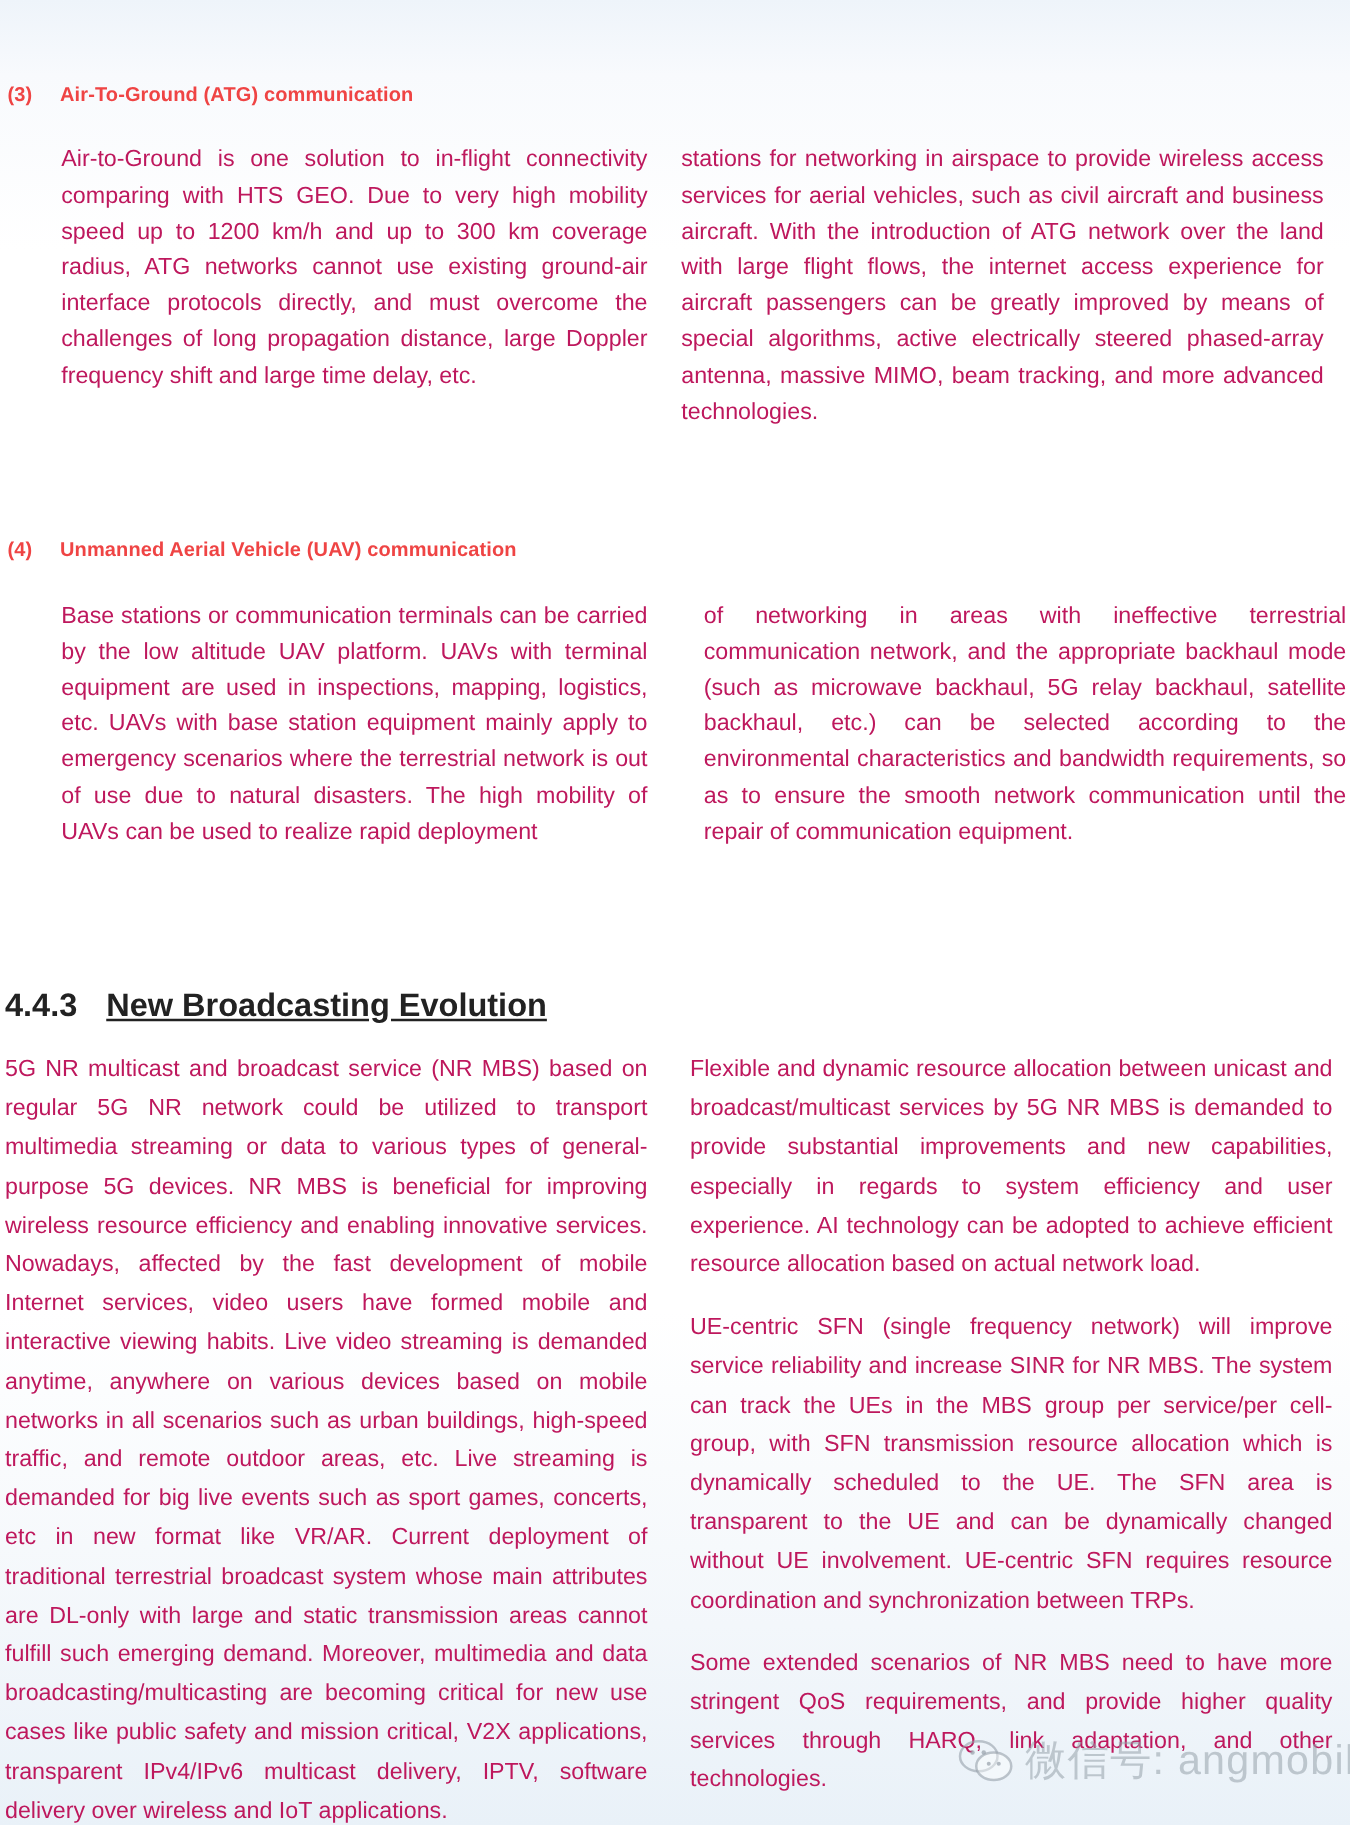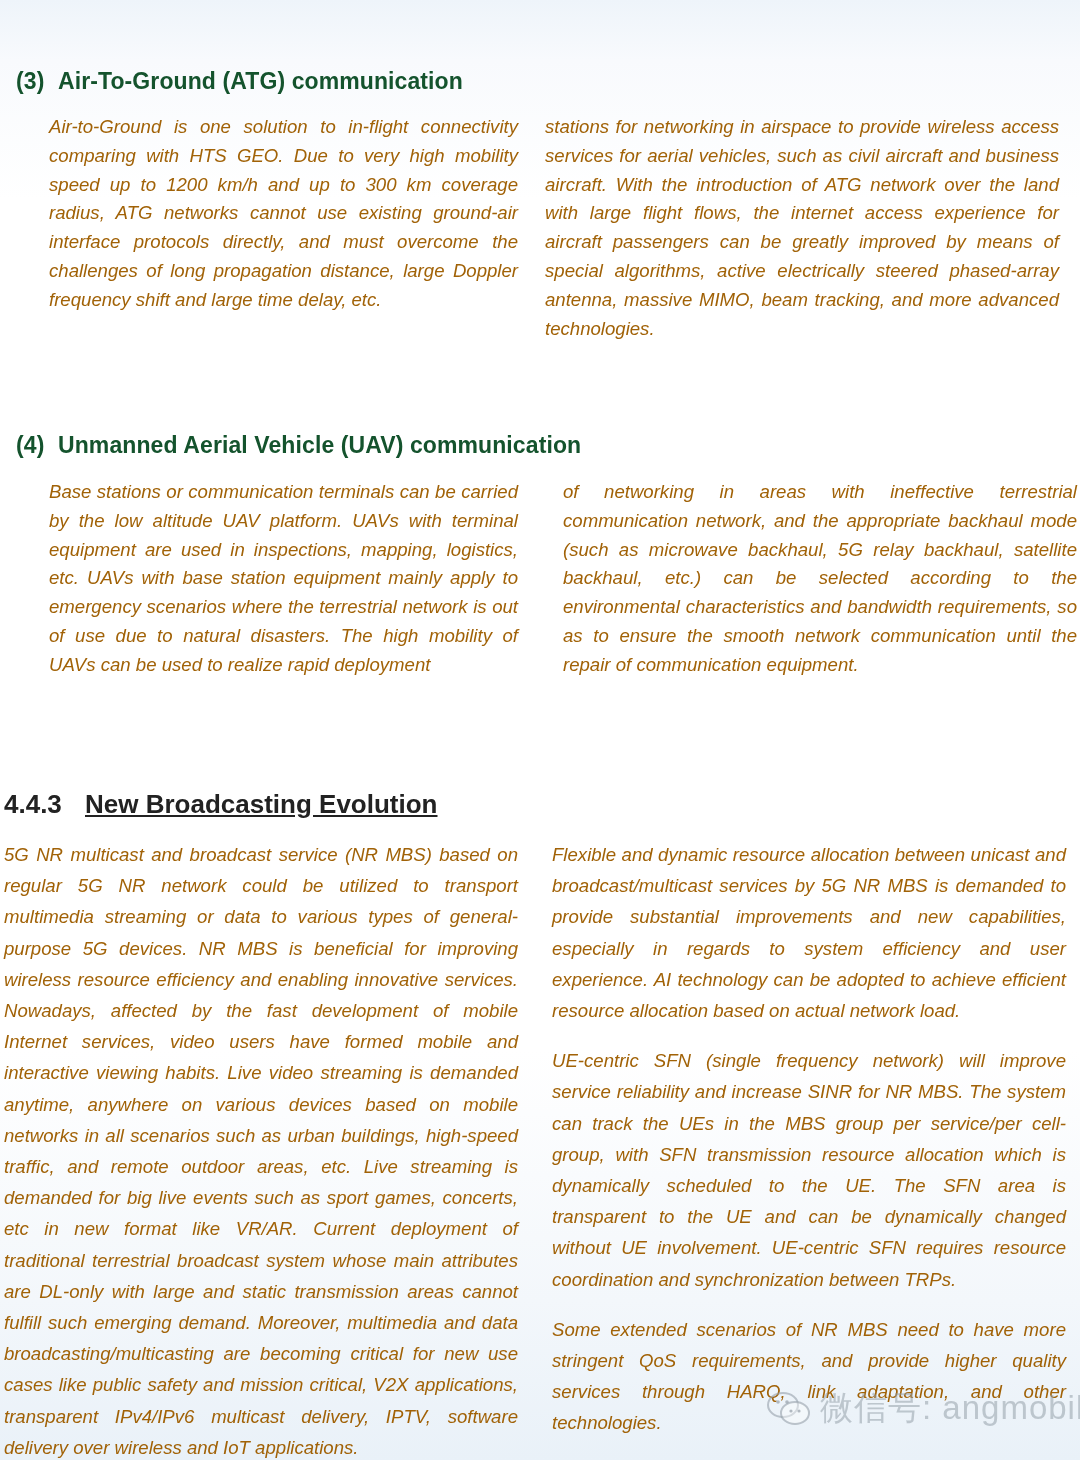--- a/index.html
+++ b/index.html
@@ -3,33 +3,32 @@
 <meta charset="utf-8">
 <style>
   html, body { margin:0; padding:0; }
   body {
     width:1080px; height:1460px; overflow:hidden; position:relative;
     background: linear-gradient(180deg, #eef4fa 0px, #f8fafd 60px, #ffffff 200px, #ffffff 1050px, #f3f7fb 1300px, #e9f1f8 1460px);
     font-family: "Liberation Sans", "DejaVu Sans", sans-serif;
     color:#3d3d3d;
   }
   .h-sub {
-    position:absolute; left:16px; font-size:23px; font-weight:bold; color:#14532d;
+    position:absolute; left:6px; font-size:16px; font-weight:bold; color:#ef4444;
     letter-spacing:0.1px; white-space:nowrap;
   }
   .h-sub .num { display:inline-block; width:42px; }
   .h-main {
     position:absolute; left:4px; font-size:26px; font-weight:bold; color:#222; white-space:nowrap;text-decoration:underline;
   }
   .h-main .num { display:inline-block; width:81px; }
   .col {
     position:absolute; text-align:justify; text-align-last:auto;
-    font-size:18.6px; line-height:29px; color:#a16207;
+    font-size:18.6px; line-height:29px; color:#be185d;
     letter-spacing:0;
-    font-style:italic;
   }
   .col p { margin:0 0 19px 0; }
   .col p:last-child { margin-bottom:0; }
   .col.small { font-size:18.6px; line-height:28.8px; }
   .col.big { font-size:18.6px; line-height:31.2px; }
   .col.big p { margin-bottom:19px; }
   .watermark {
     position:absolute; left:766px; top:1386px; display:flex; align-items:center;
     color:rgba(150,160,170,0.55); font-size:33px; letter-spacing:1px; white-space:nowrap;
   }

